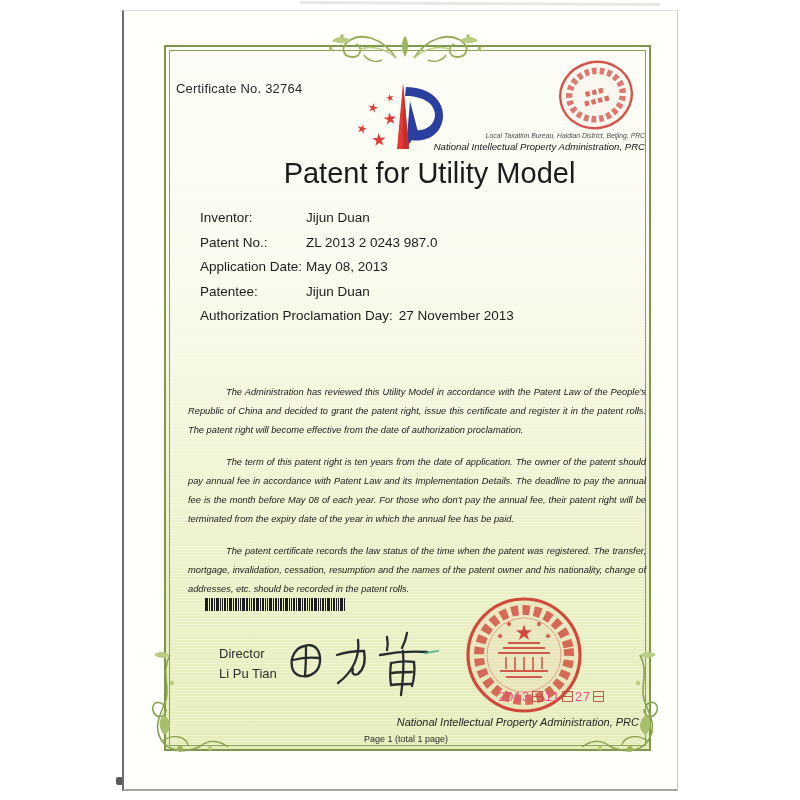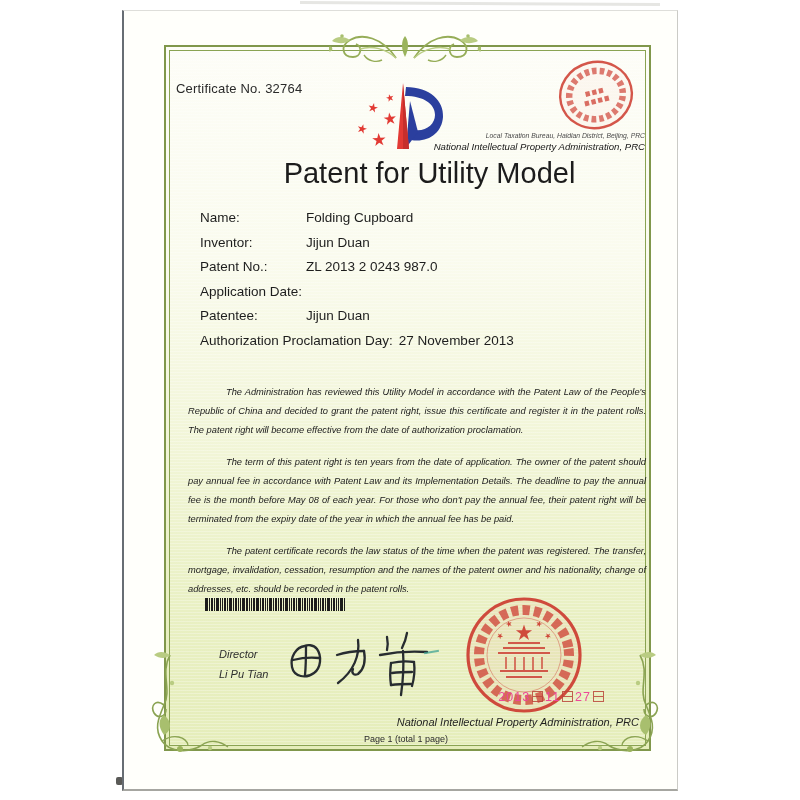--- a/index.html
+++ b/index.html
@@ -19,21 +19,21 @@
   .issuer-small{font-size:6.8px;color:#4a4a4a;}
   .issuer-big{font-size:9.6px;color:#161616;margin-top:2px;}
   .title{position:absolute;left:40px;top:146px;width:483px;text-align:center;font-size:29px;color:#1c1c1c;padding-left:24px;}
   .fields{position:absolute;left:76px;top:200px;width:430px;}
   .field-row{display:flex;margin-bottom:10.5px;font-size:13.5px;color:#1d1d1d;line-height:14px;}
   .field-label{flex:0 0 auto;min-width:106px;}
   .field-value{flex:1 1 auto;}
   .paras{position:absolute;left:64px;top:372px;width:458px;}
   .paras p{margin:0 0 13px 0;font-size:9.3px;font-style:italic;color:#1b1b1b;line-height:19px;text-align:justify;text-indent:38px;}
   .barcode{position:absolute;left:81px;top:587px;}
-  .director{position:absolute;left:95px;top:633px;font-style:italic;font-size:11px;color:#2e2e2e;line-height:20px;}
+  .director{position:absolute;left:95px;top:633px;font-size:13px;color:#2e2e2e;line-height:20px;}
   .signature{position:absolute;left:150px;top:602px;}
   .teal-mark{position:absolute;left:300px;top:640px;width:15px;height:2px;background:#3fa392;transform:rotate(-10deg);opacity:.75;}
   .seal-top{position:absolute;left:424px;top:38px;}
   .seal-bottom{position:absolute;left:338px;top:582px;}
   .seal-date{position:absolute;left:318px;top:679px;width:164px;text-align:right;font-size:12.5px;color:#ec4899;letter-spacing:1px;}
   .cjk{display:inline-block;width:9px;height:9px;border:1.2px solid #bb453a;margin:0 2px;vertical-align:-1px;opacity:.85;
        background:linear-gradient(rgba(0,0,0,0) 44%, #bb453a 44% 58%, rgba(0,0,0,0) 58%);}
   .footer-issuer{position:absolute;right:38px;top:705px;font-style:italic;font-size:11px;color:#1f1f1f;}
   .page-note{position:absolute;left:240px;top:723px;font-size:9px;color:#2b2b2b;}
 </style>
@@ -118,33 +118,30 @@
 
     <div class="issuers">
       <div class="issuer-small">Local Taxation Bureau, Haidian District, Beijing, PRC</div>
       <div class="issuer-big">National Intellectual Property Administration, PRC</div>
     </div>
 
     <div class="title">Patent for Utility Model</div>
 
     <div class="fields">
       <div class="field-row">
-        <span class="field-label">Name:</span>
-        <span class="field-value">Folding Cupboard</span>
-      </div>
-      <div class="field-row">
         <span class="field-label">Inventor:</span>
         <span class="field-value">Jijun Duan</span>
       </div>
       <div class="field-row">
         <span class="field-label">Patent No.:</span>
         <span class="field-value">ZL 2013 2 0243 987.0</span>
       </div>
       <div class="field-row">
         <span class="field-label">Application Date:</span>
+        <span class="field-value">May 08, 2013</span>
       </div>
       <div class="field-row">
         <span class="field-label">Patentee:</span>
         <span class="field-value">Jijun Duan</span>
       </div>
       <div class="field-row">
         <span class="field-label" style="min-width:0;margin-right:6px;">Authorization Proclamation Day:</span>
         <span class="field-value">27 November 2013</span>
       </div>
     </div>

